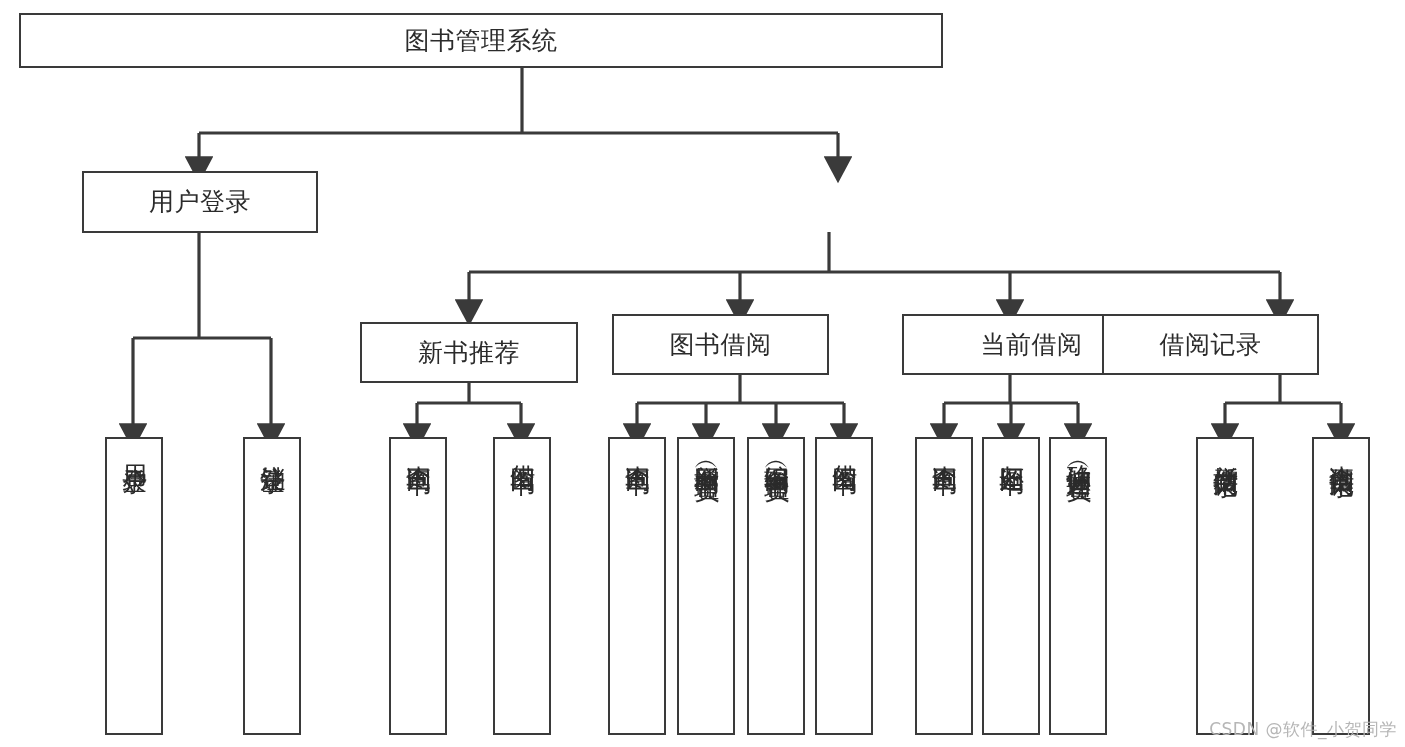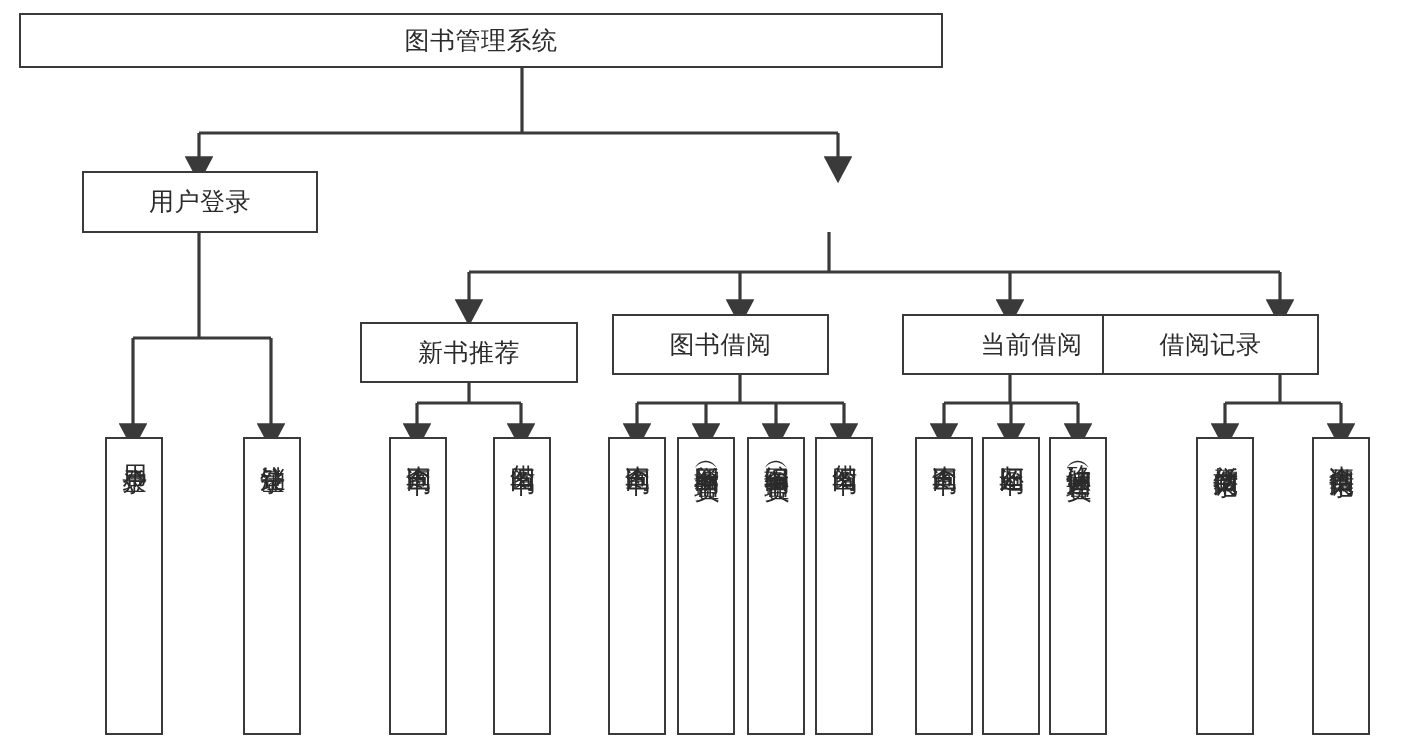--- a/index.html
+++ b/index.html
@@ -195,14 +195,15 @@
   </div>
 
   <div class="node vert" style="left:1196px; top:437px; width:58px; height:298px;">
     <span class="node-label">新增借阅记录</span>
   </div>
 
   <div class="node vert" style="left:1312px; top:437px; width:58px; height:298px;">
     <span class="node-label">查询借阅记录</span>
   </div>
 
+  <div id="watermark">CSDN @软件_小贺同学</div>
 
 </div>
 
 </body></html>

